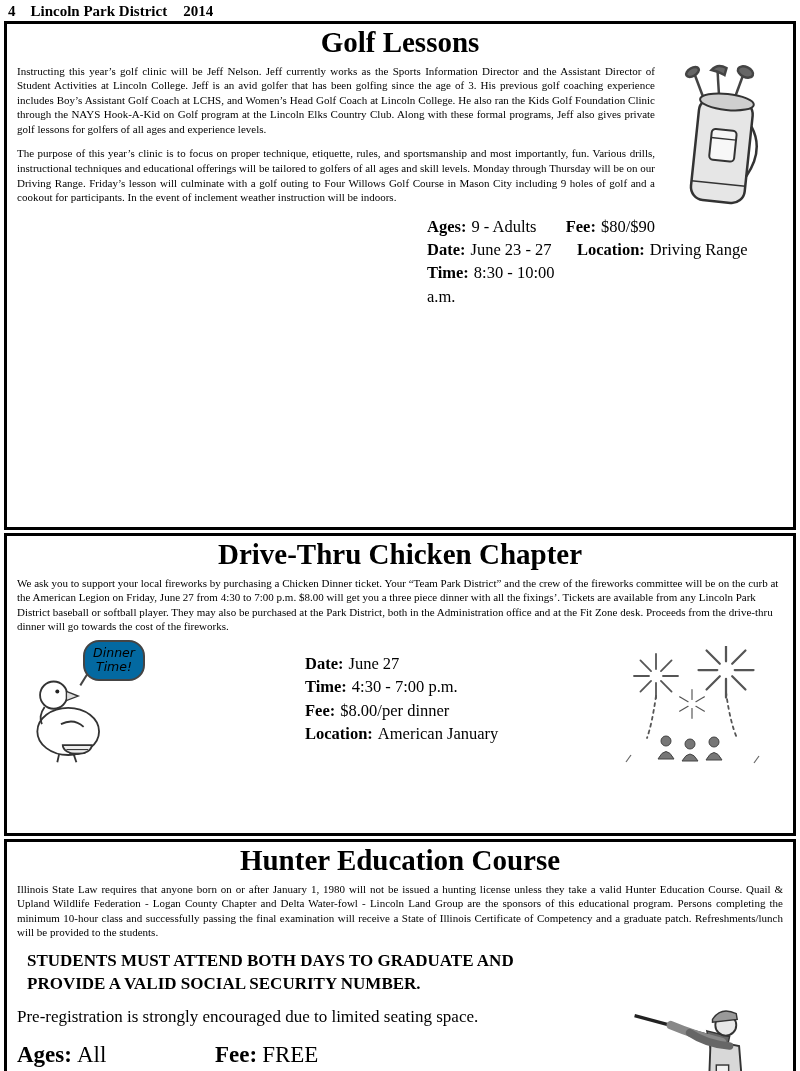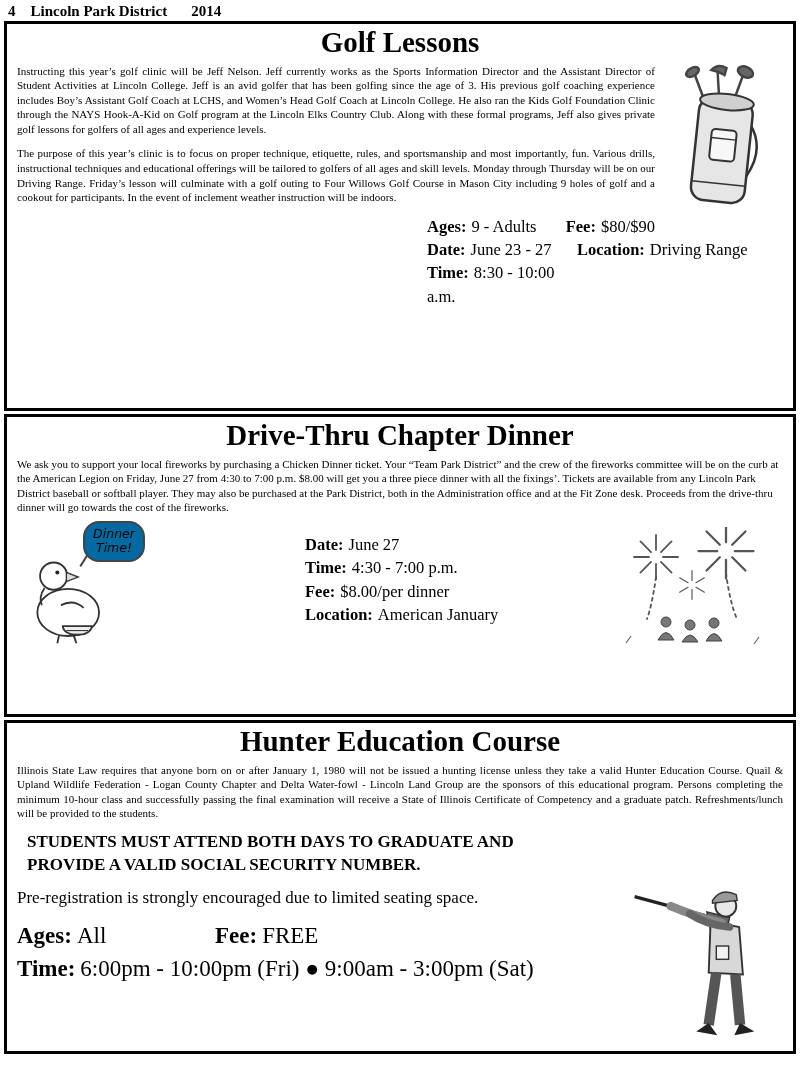--- a/index.html
+++ b/index.html
@@ -7,27 +7,27 @@
   .page {
     width: 800px; height: 1071px; overflow: hidden;
     font-family: "Liberation Serif", "DejaVu Serif", serif;
     color: #000; background: #fff; position: relative;
   }
   .masthead {
     height: 21px; padding: 3px 8px 0; font-weight: bold; font-size: 15px;
     display: flex; align-items: baseline;
   }
   .masthead .pagenum { margin-right: 15px; }
-  .masthead .year { margin-left: 24px; }
+  .masthead .year { margin-left: 16px; }
 
   .box {
     margin: 0 4px 3px; border: 3px solid #000;
     padding: 2px 10px 4px; overflow: hidden; position: relative; background:#fff;
   }
-  .box-golf    { height: 390px; }
+  .box-golf    { height: 509px; }
   .box-chicken { height: 303px; }
   .box-hunter  { height: 334px; }
 
   .section-title {
     text-align: center; font-size: 29px; font-weight: bold;
     margin: 1px 0 5px; line-height: 1.1;
   }
   p.body {
     font-size: 11px; line-height: 1.32; margin: 0 0 10px;
     text-align: justify;
@@ -119,21 +119,21 @@
         <span class="c1"><b>Date:</b><span>June 23 - 27</span></span>
         <span><b>Location:</b><span>Driving Range</span></span>
       </div>
       <div class="drow">
         <span class="c1"><b>Time:</b><span>8:30 - 10:00 a.m.</span></span>
       </div>
     </div>
   </div>
 
   <div class="box box-chicken">
-    <div class="section-title">Drive-Thru Chapter Dinner</div>
+    <div class="section-title">Drive-Thru Chicken Chapter</div>
 
     <p class="body ragged">We ask you to support your local fireworks by purchasing a Chicken Dinner ticket.  Your “Team Park District” and the crew of the fireworks committee will be on the curb at the American Legion on Friday, June 27 from 4:30 to 7:00 p.m.  $8.00 will get you a three piece dinner with all the fixings’.  Tickets are available from any Lincoln Park District baseball or softball player. They may also be purchased at the Park District, both in the Administration office and at the Fit Zone desk. Proceeds from the drive-thru dinner will go towards the cost of the fireworks.</p>
 
     <div class="chicken-bottom">
 
       <div class="chicken-svg">
         <svg viewBox="0 0 130 115" width="118" height="106">
           <ellipse cx="52" cy="80" rx="34" ry="26" fill="#fff" stroke="#333" stroke-width="2"></ellipse>
           <circle cx="36" cy="40" r="15" fill="#fff" stroke="#333" stroke-width="2"></circle>
           <path d="M50 36 l13 5 -13 5 z" fill="#ddd" stroke="#333" stroke-width="1.5"></path>

